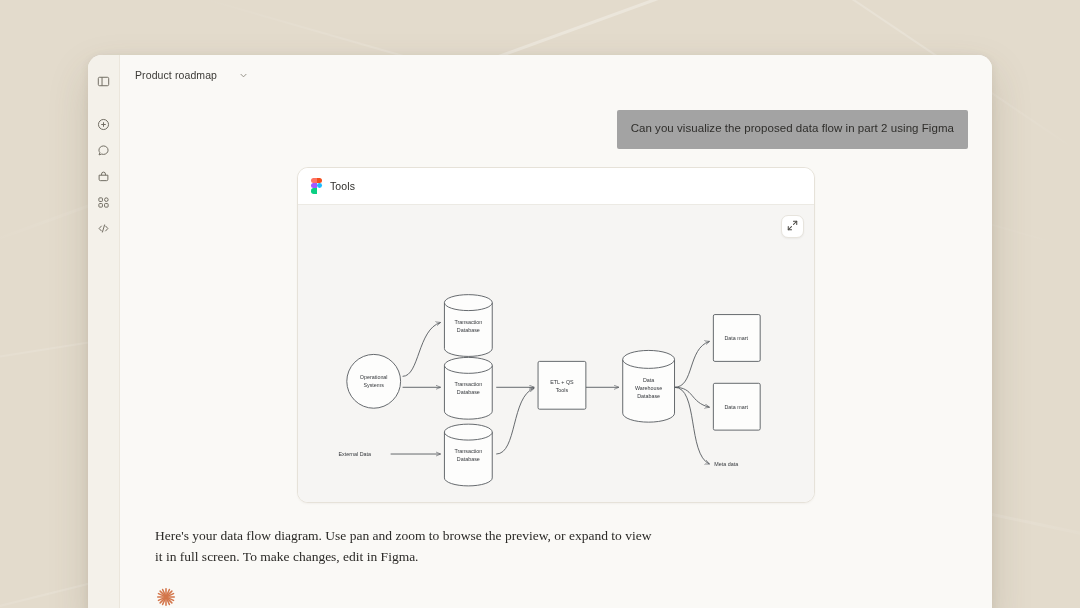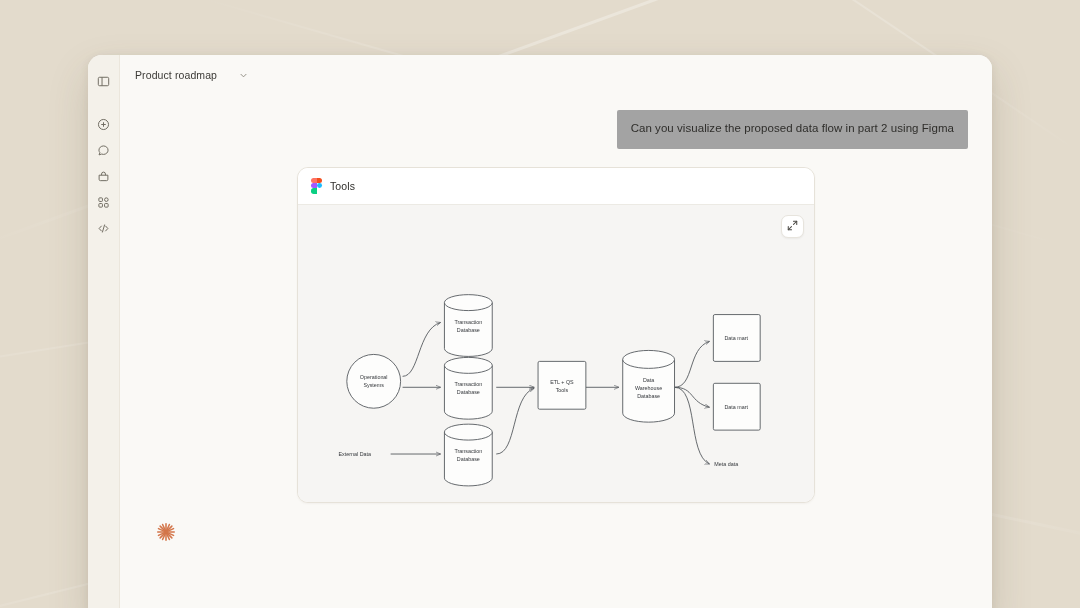--- a/index.html
+++ b/index.html
@@ -424,20 +424,21 @@
                     <line x1="1.6" y1="12.4" x2="5.7" y2="8.3"></line>
                   </svg>
                 </span>
               </div>
 
 
             </div>
           </div>
         </div>
 
+        <div id="assistant-text">Here's your data flow diagram. Use pan and zoom to browse the preview, or expand to view it in full screen. To make changes, edit in Figma.</div>
 
         <div id="sparkle">
           <svg width="22" height="22" viewBox="0 0 24 24">
             <g stroke="#d3764b" stroke-width="1.7" stroke-linecap="round">
               <line x1="12" y1="3" x2="12" y2="21"></line>
               <line x1="3" y1="12" x2="21" y2="12"></line>
               <line x1="5.6" y1="5.6" x2="18.4" y2="18.4"></line>
               <line x1="18.4" y1="5.6" x2="5.6" y2="18.4"></line>
               <line x1="8.3" y1="3.8" x2="15.7" y2="20.2"></line>
               <line x1="15.7" y1="3.8" x2="8.3" y2="20.2"></line>

